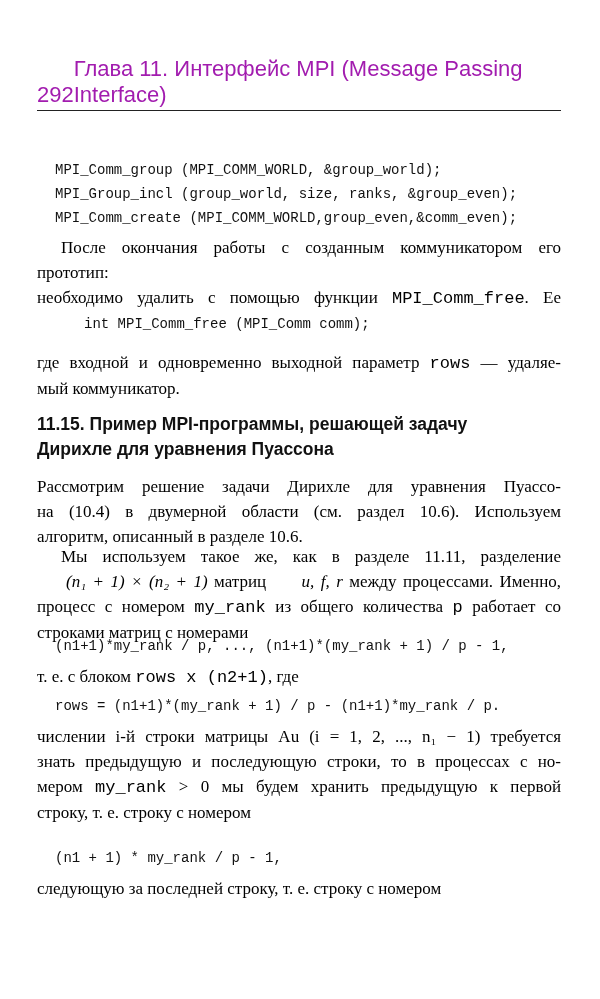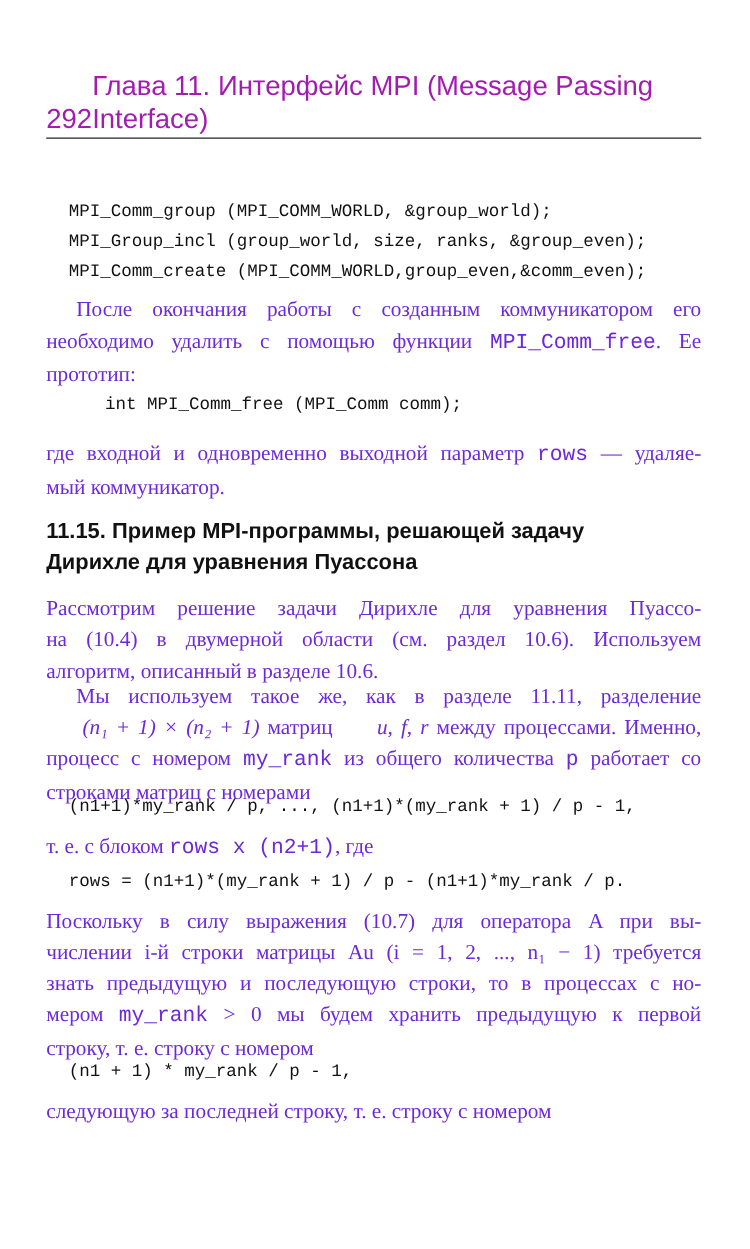--- a/index.html
+++ b/index.html
@@ -9,21 +9,21 @@
   }
   .page { position: absolute; left: 37px; top: 0; width: 524px; }
   .running-head {
     position: absolute; top: 86px; left: 0; width: 524px; height: 22px;
     display: flex; justify-content: center; align-items: flex-end;
     font-family: "Liberation Sans", sans-serif; font-size: 22px; color: #a21caf;
   }
   .rule { position: absolute; top: 110px; left: 0; width: 524px; height: 0; border-top: 1.5px solid #222; }
   .mono { font-family: "Liberation Mono", monospace; }
   .code { position: absolute; left: 18px; font-family: Liberation Mono, monospace; font-size: 14px; line-height: 24px; white-space: pre; color: #111; }
-  .para { position: absolute; left: 0; width: 524px; font-size: 17px; line-height: 25px; text-align: justify; color: #6d28d9; }
+  .para { position: absolute; left: 0; width: 524px; font-size: 17px; line-height: 25px; text-align: justify; color: #000000; }
   .line { display: block; text-align-last: justify; white-space: nowrap; }
   .line.last { text-align-last: left; }
   .heading { position: absolute; left: 0; top: 412px; width: 524px; font-family: "Liberation Sans", sans-serif; font-weight: bold; font-size: 17.5px; line-height: 25px; color: #111; }
   .indent { padding-left: 24px; }
   i { font-style: italic; margin-left: 29px; }
   .math { font-family: "Liberation Serif", serif; }
 </style>
 </head>
 <body>
 
@@ -34,22 +34,22 @@
     <span>Глава 11. Интерфейс MPI (Message Passing Interface)</span>
   </div>
   <div class="rule"></div>
 
   <div class="code" style="top:158px;"><span>MPI_Comm_group (MPI_COMM_WORLD, &amp;group_world);</span>
 <span>MPI_Group_incl (group_world, size, ranks, &amp;group_even);</span>
 <span>MPI_Comm_create (MPI_COMM_WORLD,group_even,&amp;comm_even);</span></div>
 
   <div class="para" style="top:235px;">
     <span class="line indent"><span>После окончания работы с созданным коммуникатором его</span></span>
+    <span class="line last"><span>прототип:</span></span>
     <span class="line"><span>необходимо удалить с помощью функции </span><span class="mono">MPI_Comm_free</span><span>. Ее</span></span>
-    <span class="line last"><span>прототип:</span></span>
   </div>
 
   <div class="code" style="top:312px; left:47px;">int MPI_Comm_free (MPI_Comm comm);</div>
 
   <div class="para" style="top:350px;">
     <span class="line"><span>где входной и одновременно выходной параметр </span><span class="mono">rows</span><span> — удаляе-</span></span>
     <span class="line last"><span>мый коммуникатор.</span></span>
   </div>
 
   <div class="heading">
@@ -72,21 +72,20 @@
 
   <div class="code" style="top:634px;">(n1+1)*my_rank / p, ..., (n1+1)*(my_rank + 1) / p - 1,</div>
 
   <div class="para" style="top:664px;">
     <span class="line last"><span>т. е. с блоком </span><span class="mono">rows x (n2+1)</span><span>, где</span></span>
   </div>
 
   <div class="code" style="top:694px;">rows = (n1+1)*(my_rank + 1) / p - (n1+1)*my_rank / p.</div>
 
   <div class="para" style="top:724px;">
-    <span class="line"><span>Поскольку в силу выражения (10.7) для оператора A при вы-</span></span>
     <span class="line"><span>числении i-й строки матрицы Au (i = 1, 2, ..., n₁ − 1) требуется</span></span>
     <span class="line"><span>знать предыдущую и последующую строки, то в процессах с но-</span></span>
     <span class="line"><span>мером </span><span class="mono">my_rank</span><span> &gt; 0 мы будем хранить предыдущую к первой</span></span>
     <span class="line last"><span>строку, т. е. строку с номером</span></span>
   </div>
 
   <div class="code" style="top:846px;text-align:right;">(n1 + 1) * my_rank / p - 1,</div>
 
   <div class="para" style="top:876px;">
     <span class="line last"><span>следующую за последней строку, т. е. строку с номером</span></span>

